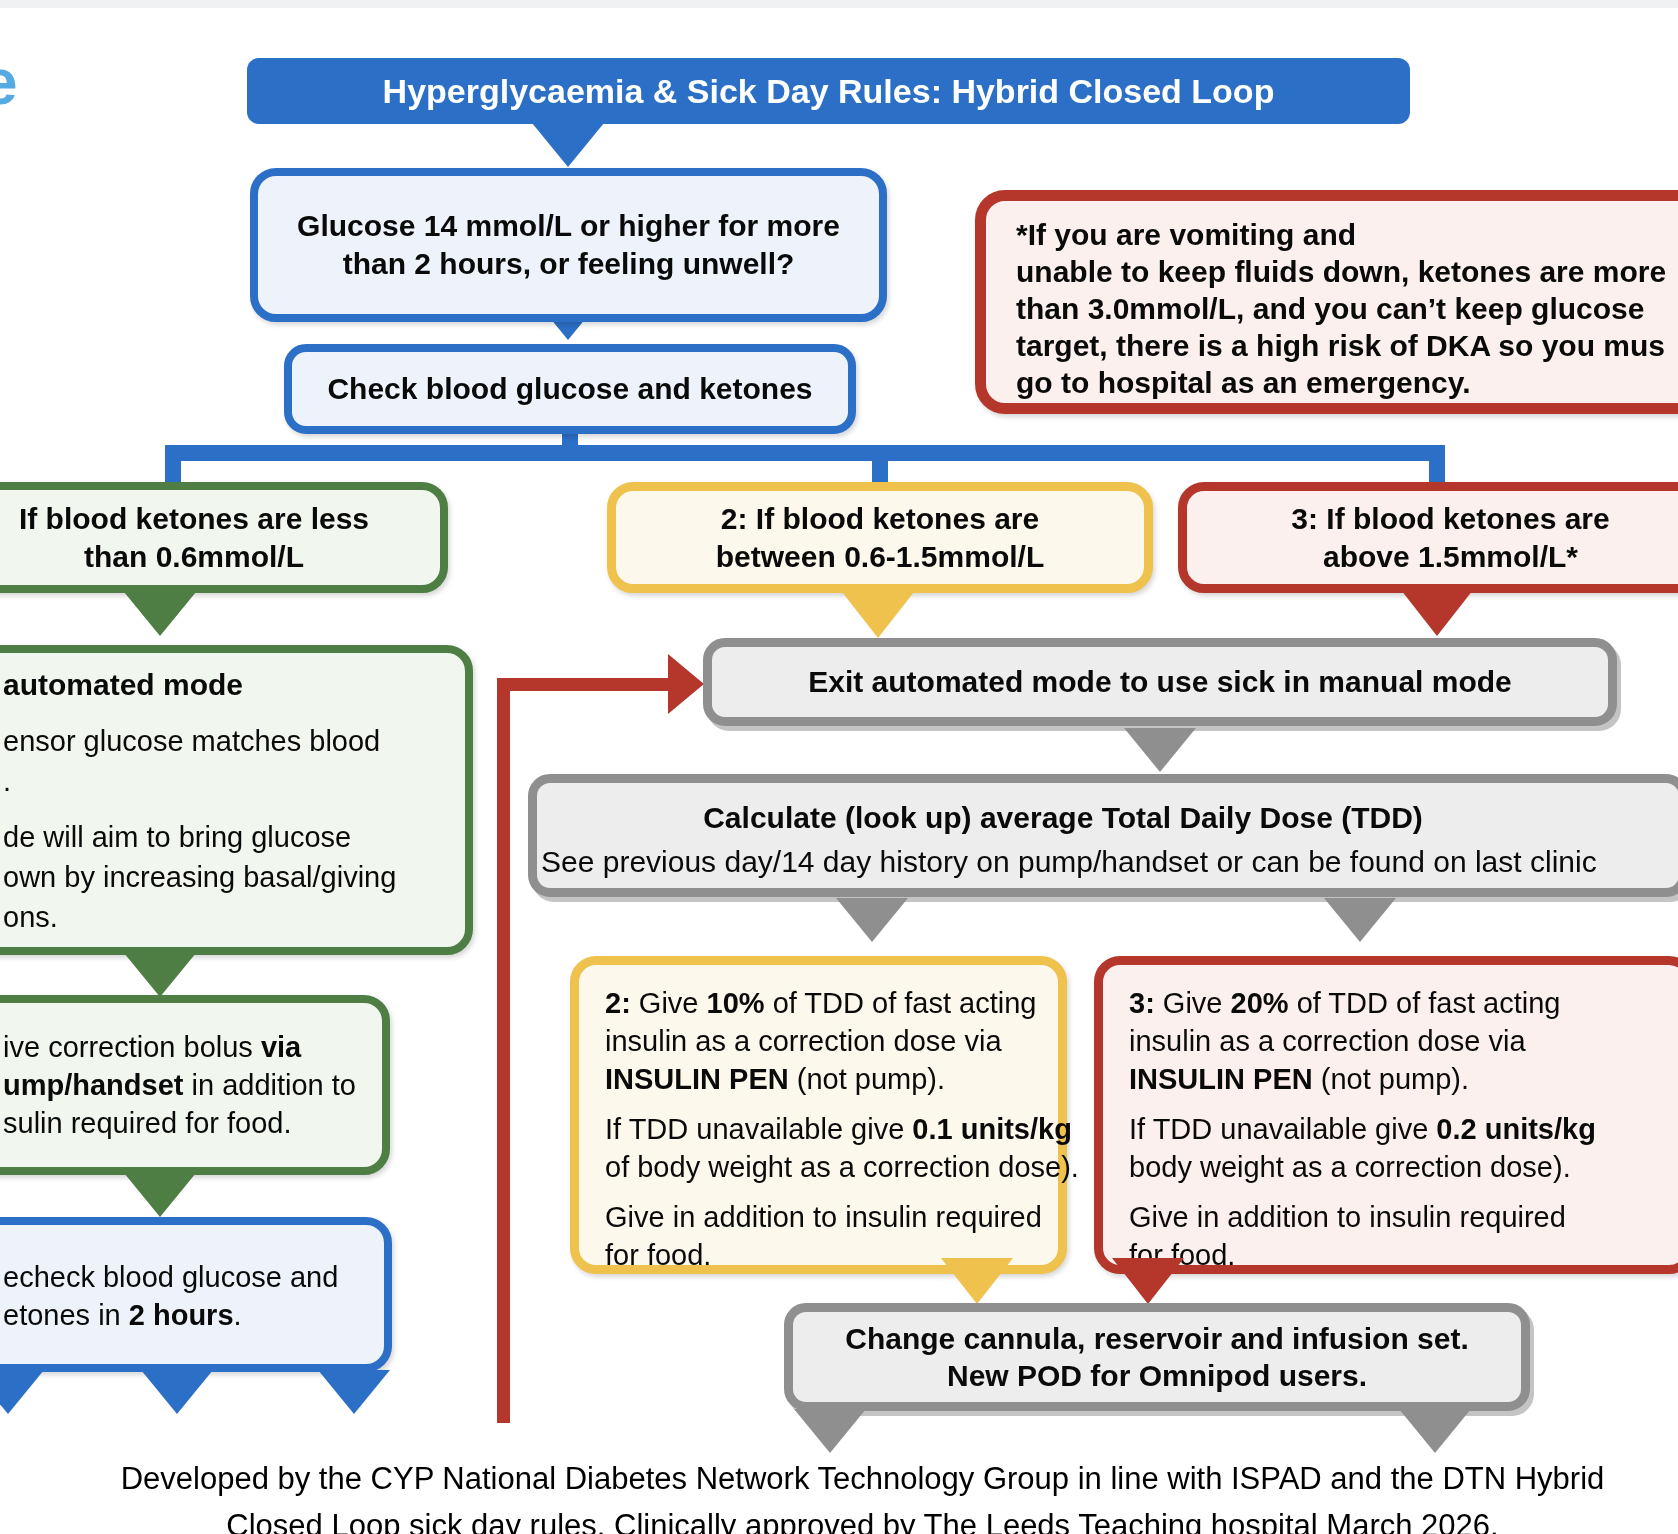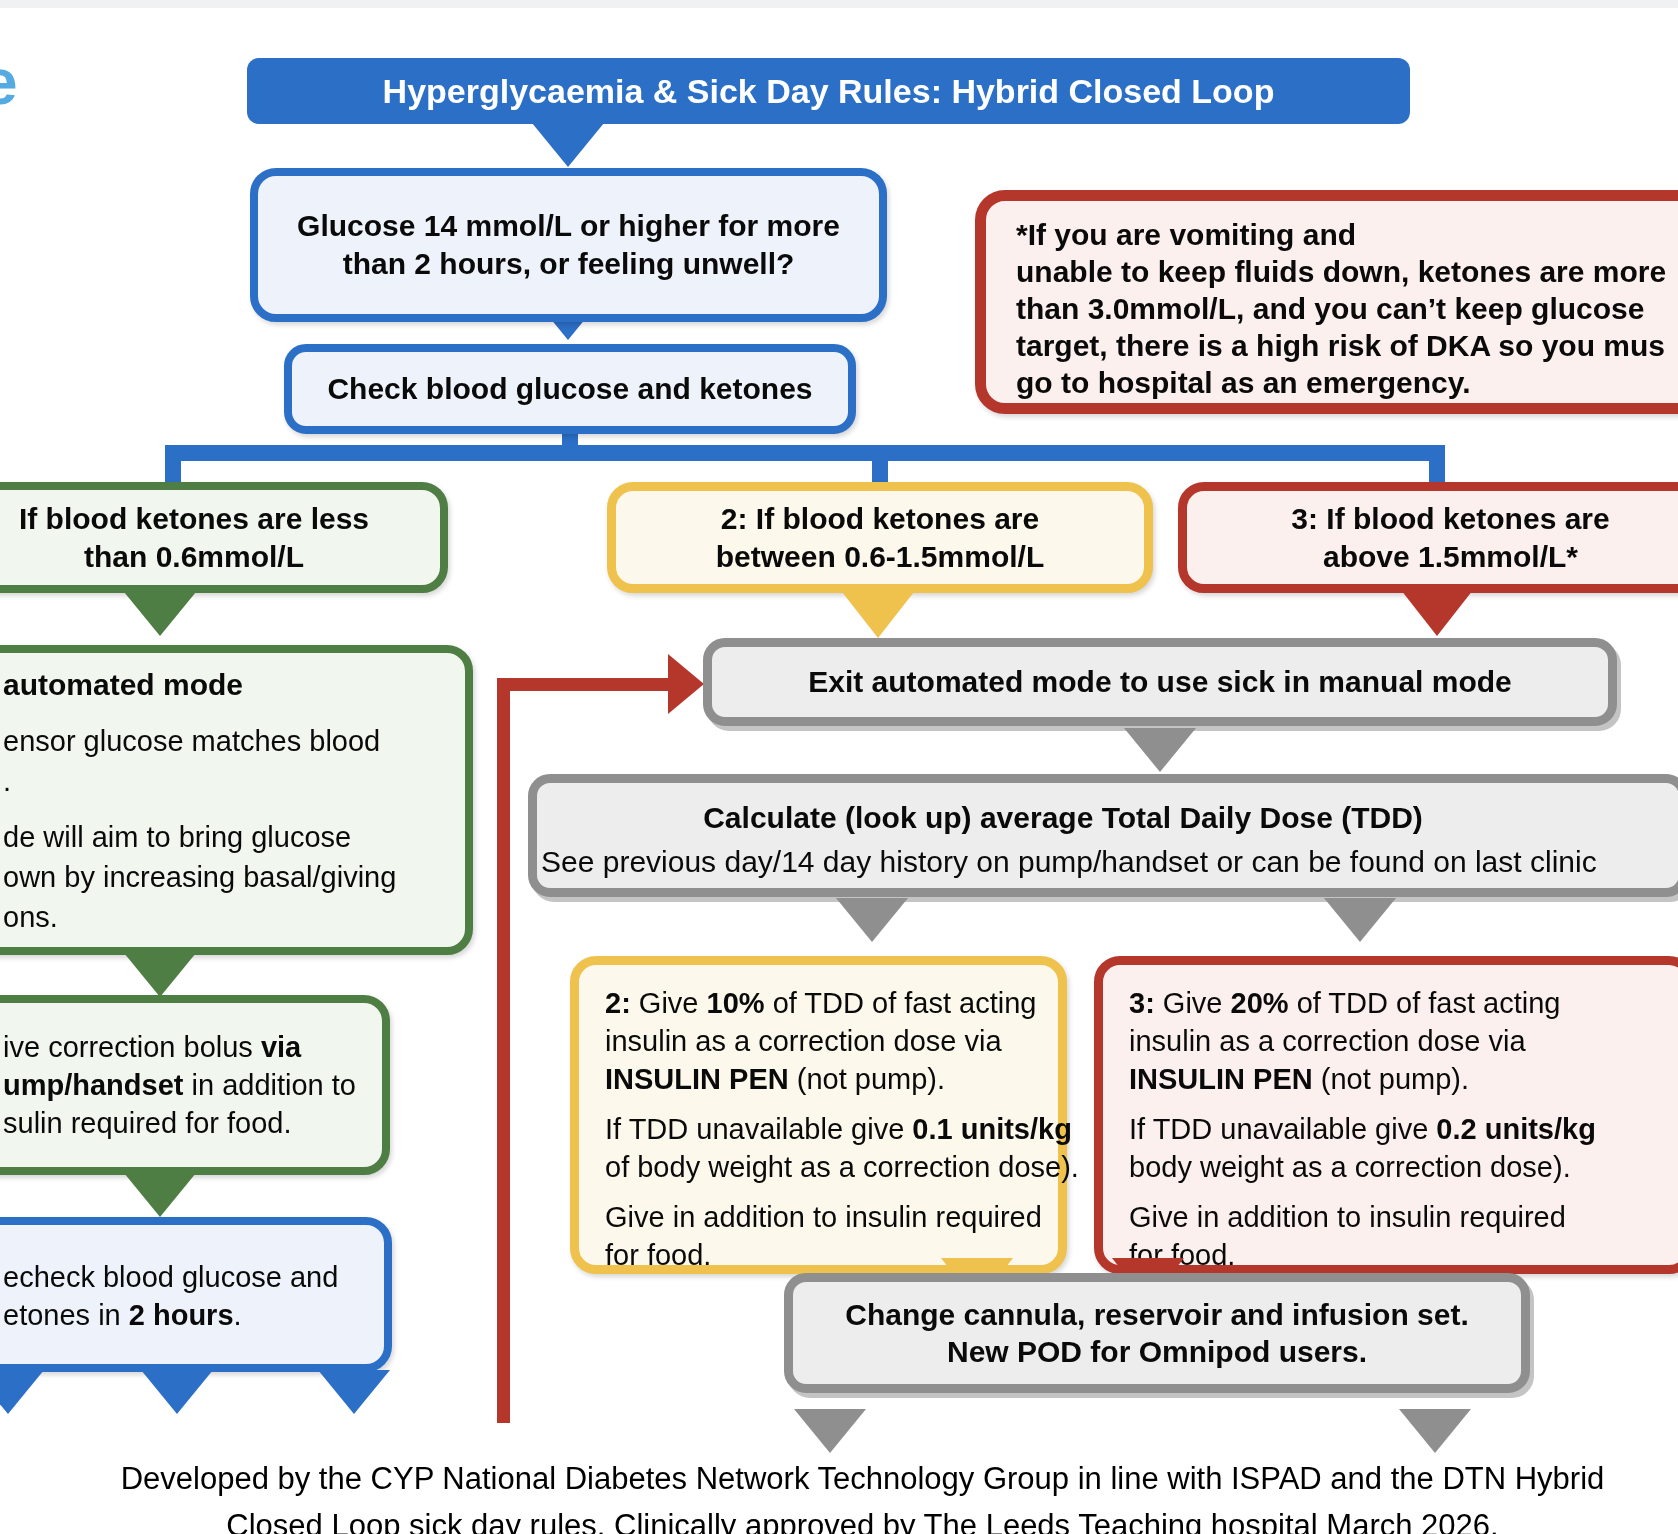--- a/index.html
+++ b/index.html
@@ -50,21 +50,21 @@
   .k-high{left:1178px;top:482px;width:545px;height:111px;}
   .exit-box{left:703px;top:638px;width:914px;height:88px;display:flex;align-items:center;
             justify-content:center;font-weight:bold;font-size:30px;white-space:nowrap;}
   .calc-box{left:528px;top:774px;width:1160px;height:123px;box-sizing:border-box;padding-top:13px;}
   .calc-h{text-align:center;padding-right:90px;font-weight:bold;font-size:30px;line-height:44px;white-space:nowrap;}
   .calc-s{padding-left:4px;font-size:30px;line-height:44px;white-space:nowrap;}
   .dose-box{top:940px;height:318px;box-sizing:border-box;padding:19px 0 0 26px;
             font-size:29px;line-height:38px;white-space:nowrap;margin-top:16px;}
   .dose10{left:570px;width:497px;}
   .dose20{left:1094px;width:601px;}
-  .change-box{left:784px;top:1273px;width:746px;height:120px;line-height:37px;}
+  .change-box{left:784px;top:1303px;width:746px;height:108px;line-height:37px;}
   .auto-box{left:-95px;top:645px;width:568px;height:310px;box-sizing:border-box;
             padding:12px 0 0 90px;font-size:29px;line-height:40px;white-space:nowrap;}
   .auto-box .para{margin-bottom:16px;}
   .auto-box .para:first-child{font-size:30px;font-weight:bold;}
   .bolus-box{left:-75px;top:995px;width:465px;height:180px;box-sizing:border-box;
              padding:25px 0 0 70px;font-size:29px;line-height:38px;white-space:nowrap;}
   .recheck-box{left:-75px;top:1217px;width:467px;height:155px;box-sizing:border-box;
                padding:33px 0 0 70px;font-size:29px;line-height:38px;white-space:nowrap;}
   .footer{left:45px;top:1455px;width:1635px;text-align:center;
           font-size:31px;line-height:47px;color:#000;}

